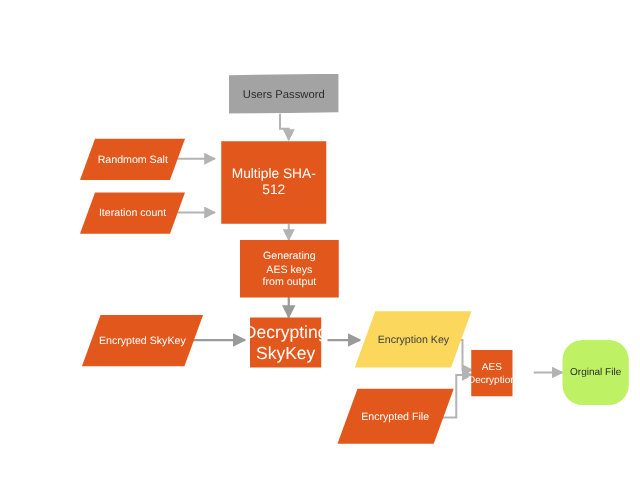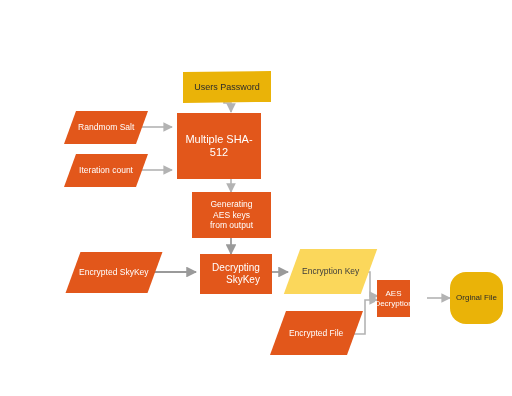--- a/index.html
+++ b/index.html
@@ -47,27 +47,26 @@
     transform: skewX(-20deg);
   }
   .para > .label {
     transform: skewX(20deg);
   }
   .para-yellow {
     background: #FBD75B;
     color: #3c3c3c;
   }
   .tilt-blue {
-    background: #eab308;
+    background: #a3a3a3;
     color: #2b2b2b;
     clip-path: polygon(0% 3.5%, 100% 0%, 100% 96.5%, 0% 100%);
-    margin-top: 12px;
   }
   .round-blue {
-    background: #eab308;
+    background: #bef264;
     color: #2b2b2b;
     border-radius: 16px;
   }
   svg.edges {
     position: absolute;
     left: 0;
     top: 0;
     width: 512px;
     height: 396px;
     overflow: visible;
@@ -139,21 +138,21 @@
   <div class="node rect" style="left:192px; top:192px; width:79px; height:46px; font-size:8.5px;">
     <span class="label">Generating
 AES keys
 from output</span>
   </div>
 
   <div class="node para" style="left:73px; top:252px; width:82px; height:41px; font-size:8.5px;">
     <span class="label">Encrypted SkyKey</span>
   </div>
 
-  <div class="node rect" style="left:200px; top:254px; width:72px; height:40px; font-size:10px;text-align:right;">
+  <div class="node rect" style="left:200px; top:254px; width:57px; height:40px; font-size:14px;">
     <span class="label">Decrypting
 SkyKey</span>
   </div>
 
   <div class="node para para-yellow" style="left:292px; top:249px; width:77px; height:45px; font-size:8.5px;">
     <span class="label">Encryption Key</span>
   </div>
 
   <div class="node para" style="left:278px; top:311px; width:77px; height:44px; font-size:8.5px;">
     <span class="label">Encrypted File</span>

